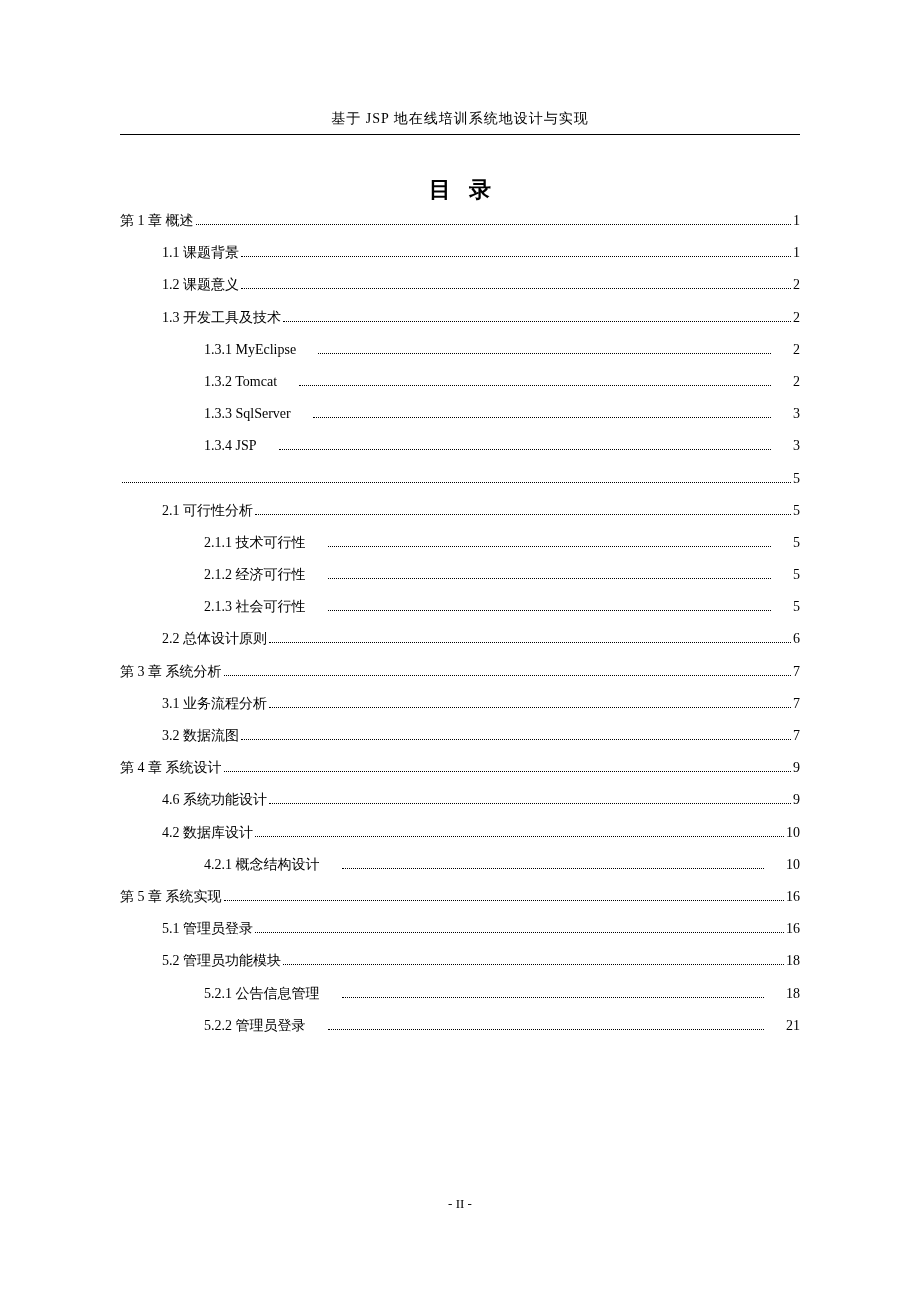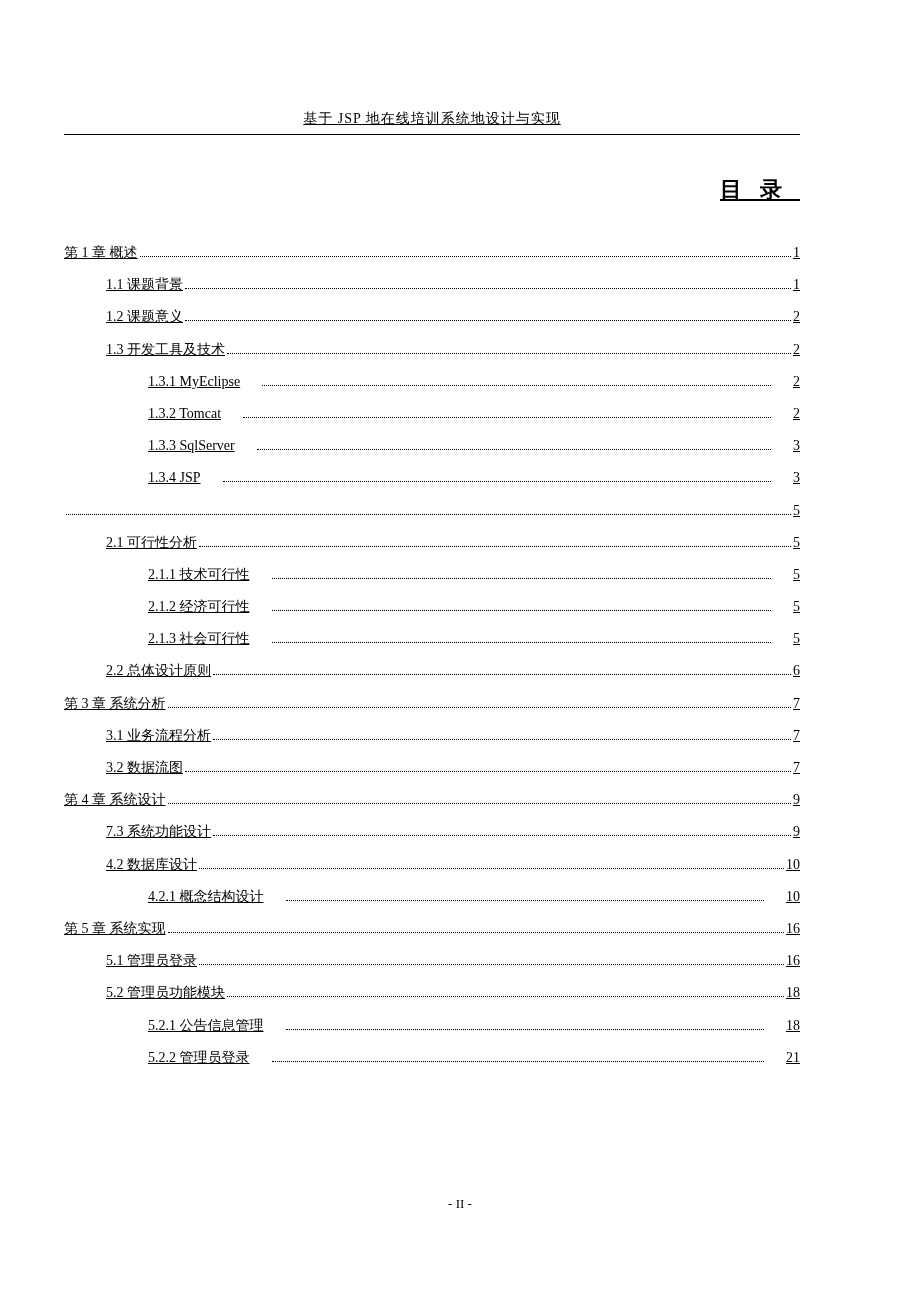--- a/index.html
+++ b/index.html
@@ -9,39 +9,37 @@
     }
     body {
       width: 920px;
       height: 1302px;
       background: #fff;
       font-family: "SimSun", "宋体", serif;
       color: #000;
       position: relative;
     }
     .page {
-      padding: 110px 120px 60px 64px;
-      text-decoration: underline;
+      padding: 110px 120px 60px 120px;
     }
     .header-title {
       text-align: center;
       font-size: 14px;
       margin-bottom: 6px;
       letter-spacing: 1px;
     }
     .header-line {
       border-bottom: 1px solid #000;
       margin-bottom: 40px;
     }
     .toc-title {
-      text-align: right;
+      text-align: center;
       font-size: 22px;
       font-weight: bold;
       letter-spacing: 18px;
-      margin-bottom: 32px;
       padding-left: 18px;
     }
     .toc {
       font-size: 14px;
       line-height: 2.3;
     }
     .toc-entry {
       display: flex;
       align-items: baseline;
       white-space: nowrap;
@@ -164,21 +162,21 @@
         <span class="toc-label">3.2 数据流图</span>
         <span class="toc-dots"></span>
         <span class="toc-page">7</span>
       </div>
       <div class="toc-entry indent-0">
         <span class="toc-label">第 4 章  系统设计</span>
         <span class="toc-dots"></span>
         <span class="toc-page">9</span>
       </div>
       <div class="toc-entry indent-1">
-        <span class="toc-label">7.3 系统功能设计</span>
+        <span class="toc-label">4.6 系统功能设计</span>
         <span class="toc-dots"></span>
         <span class="toc-page">9</span>
       </div>
       <div class="toc-entry indent-1">
         <span class="toc-label">4.2 数据库设计</span>
         <span class="toc-dots"></span>
         <span class="toc-page">10</span>
       </div>
       <div class="toc-entry indent-2">
         <span class="toc-label">4.2.1 概念结构设计</span>

